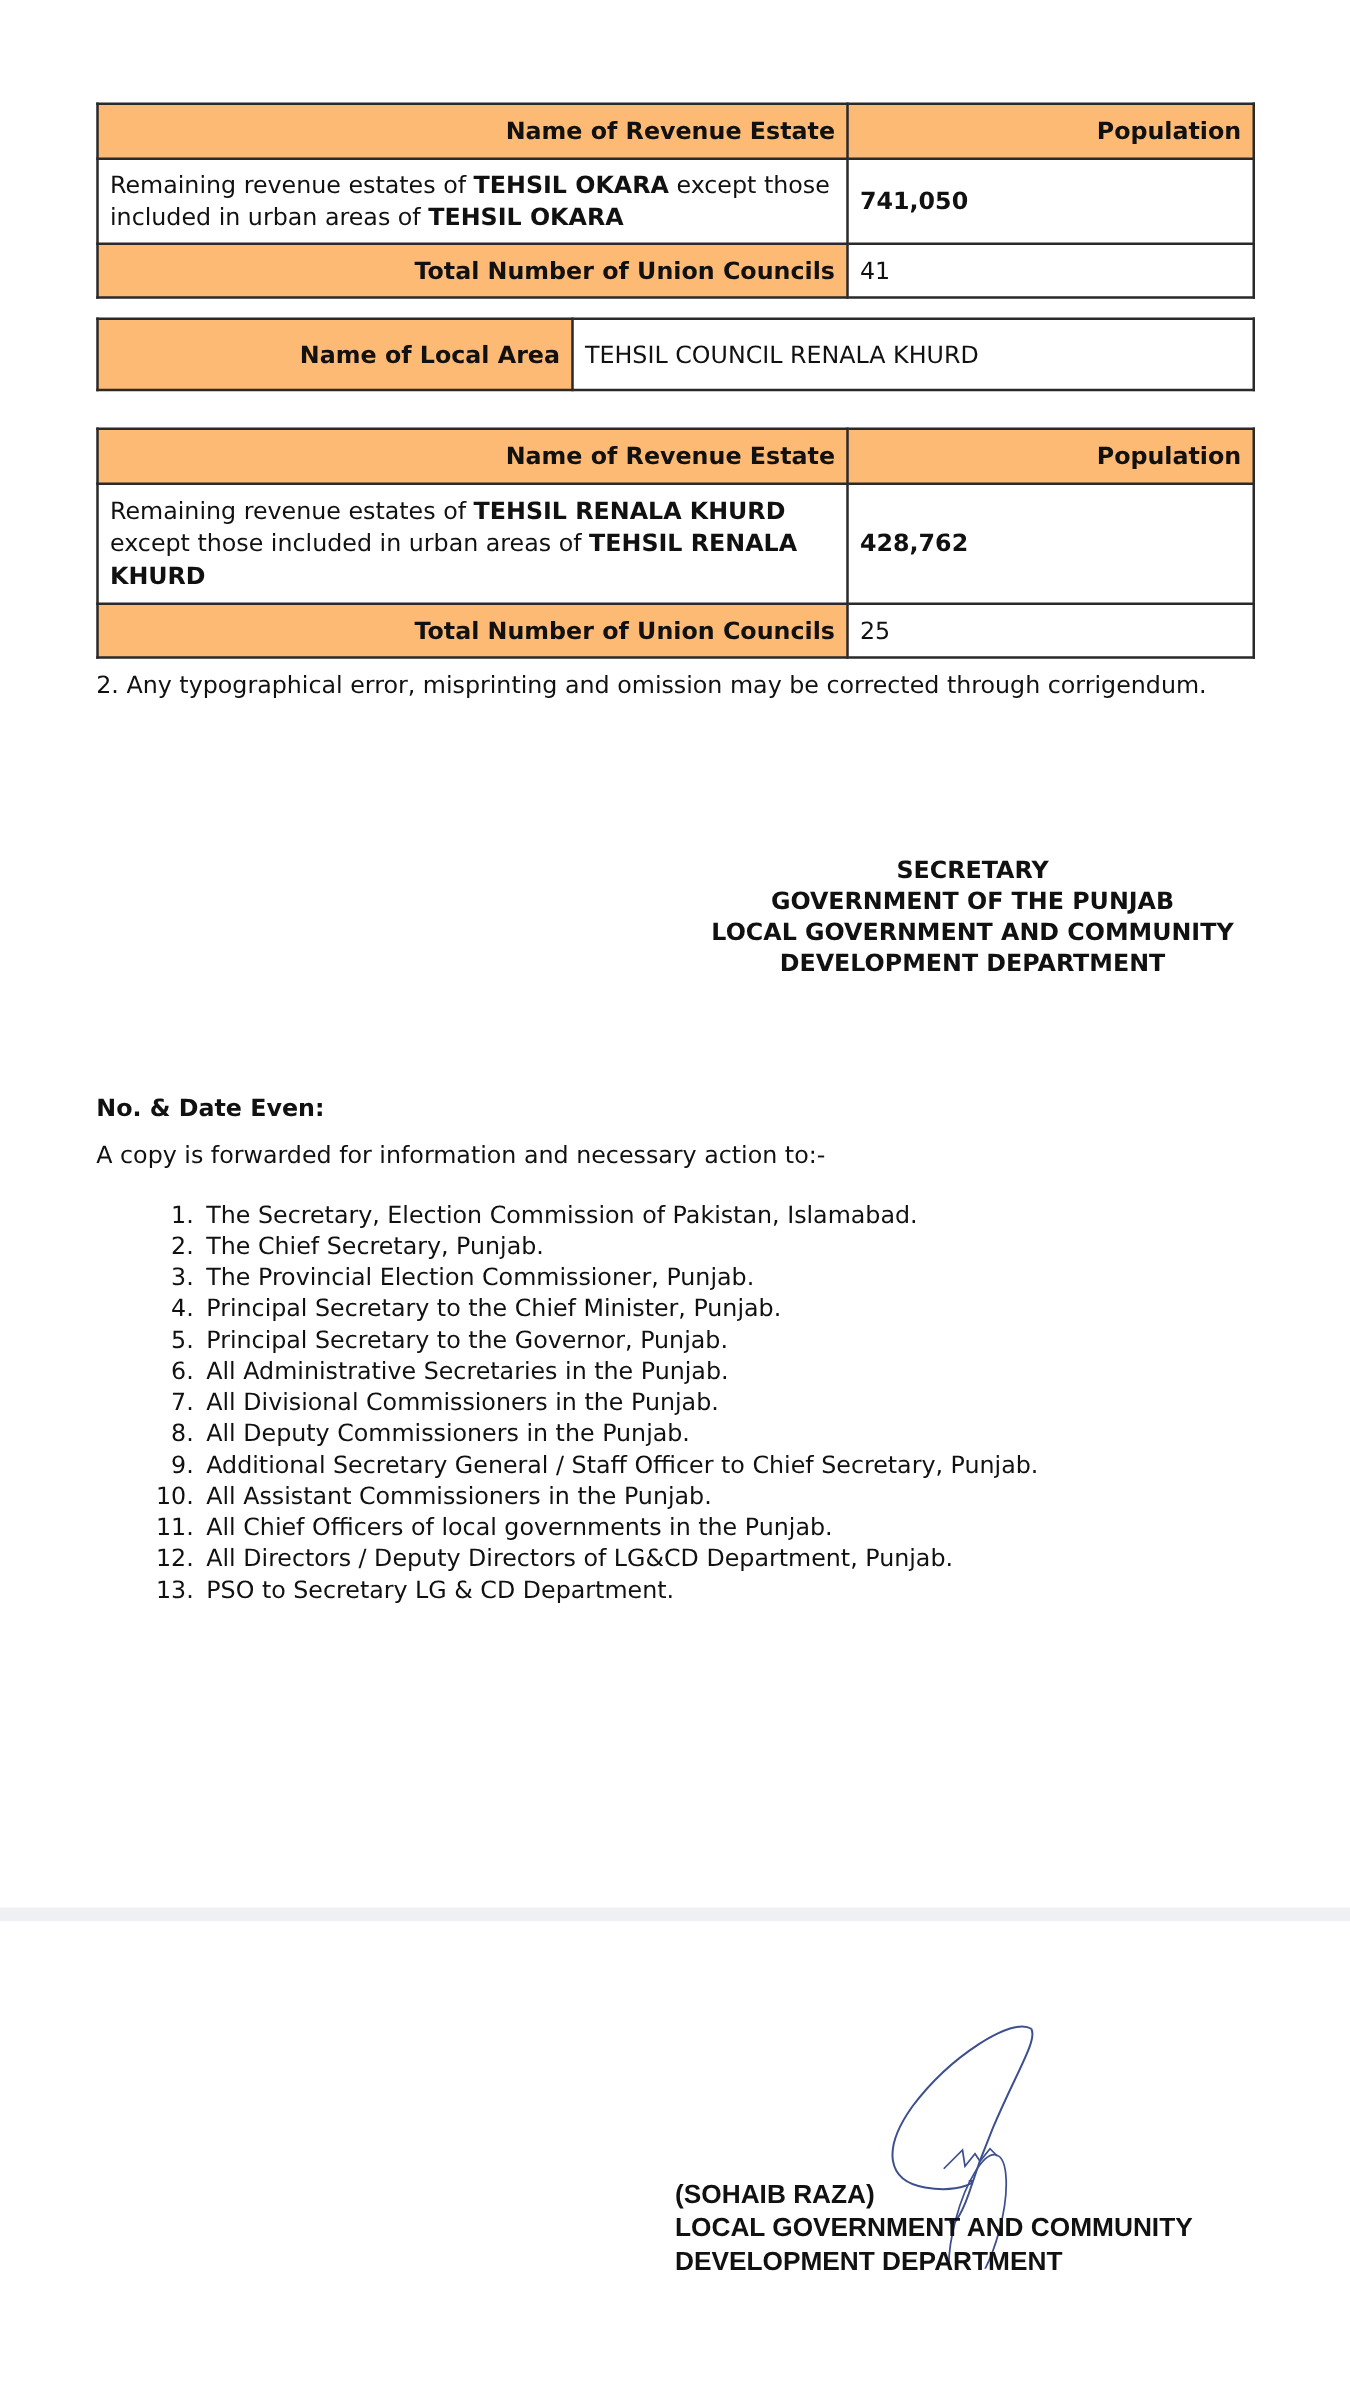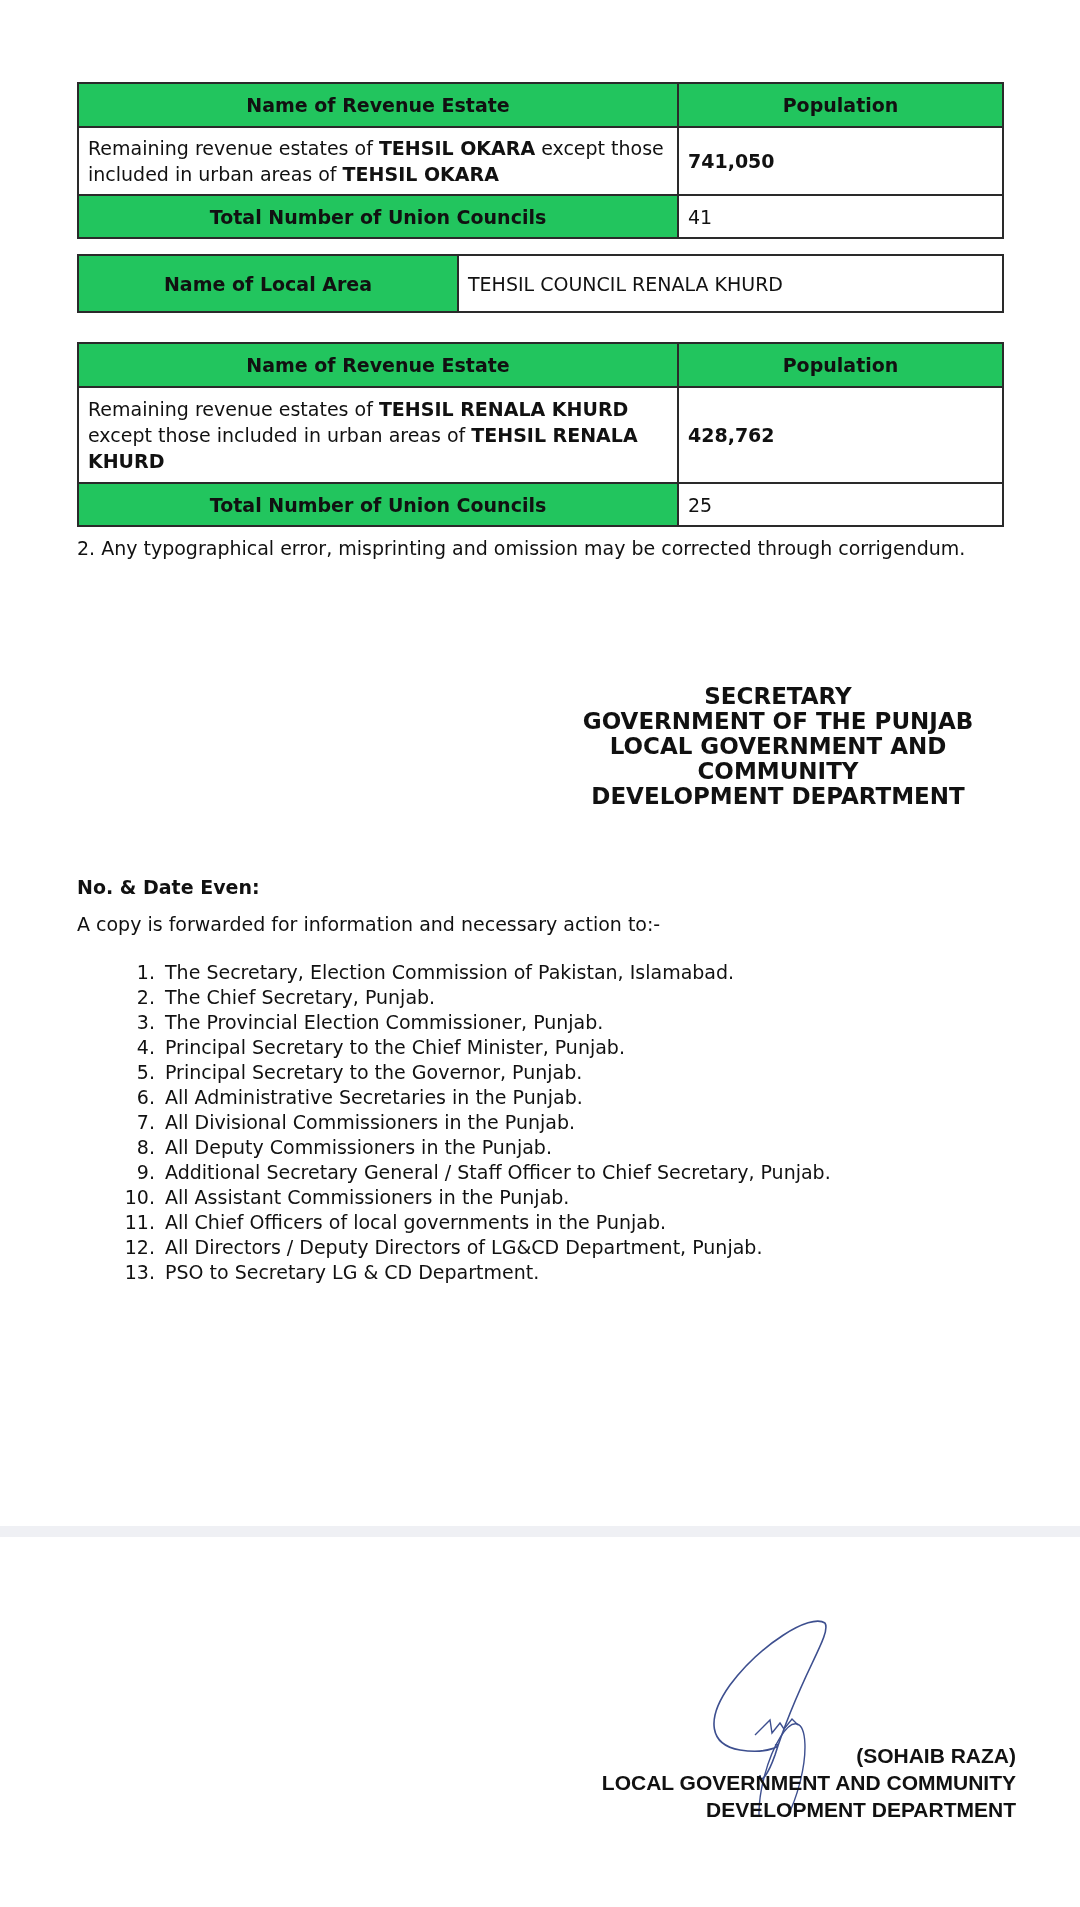--- a/index.html
+++ b/index.html
@@ -1,30 +1,30 @@
 <!DOCTYPE html>
 <html><head>
 <meta charset="utf-8">
 <style>
   html, body { margin: 0; padding: 0; background: #ffffff; }
   body { width: 1080px; height: 1907px; position: relative; overflow: hidden;
          font-family: "DejaVu Sans", sans-serif; color: #111; font-size: 19px; }
   .tbl { position: absolute; left: 77px; width: 925px; border-collapse: collapse; table-layout: fixed; }
   .tbl td { border: 2px solid #2a2a2a; padding: 0 9px; line-height: 26px; }
-  .hdr { background: #22c55e; font-weight: bold; text-align: center; }
+  .hdr { background: #fdba74; font-weight: bold; text-align: right; }
   .center { text-align: left; }
   .bold { font-weight: bold; }
   b { font-weight: bold; }
   .para { position: absolute; left: 77px; line-height: 26px; }
-  .sig-block { position: absolute; left: 540px; width: 476px; text-align: center; font-weight: bold; line-height: 25px; font-size: 23px; }
+  .sig-block { position: absolute; left: 540px; width: 476px; text-align: center; font-weight: bold; line-height: 25px; font-size: 19px; }
   .recips { position: absolute; left: 120px; top: 960px; margin: 0; padding: 0; list-style: none; }
   .recips li { line-height: 25px; white-space: nowrap; }
   .recips .num { display: inline-block; width: 35px; text-align: right; margin-right: 10px; }
   .divider { position: absolute; left: 0; top: 1526px; width: 1080px; height: 11px; background: #eff0f4; }
-  .officer { position: absolute; left: 540px; width: 476px; text-align: right; font-weight: bold;
+  .officer { position: absolute; left: 540px; width: 476px; text-align: left; font-weight: bold;
              font-family: "Liberation Sans", sans-serif; font-size: 21px; line-height: 27px; }
   .sig { position: absolute; left: 700px; top: 1615px; }
 </style>
 </head>
 <body>
 
 <table class="tbl" style="top:82px;">
   <colgroup>
       <col style="width:600px">
       <col style="width:325px">

